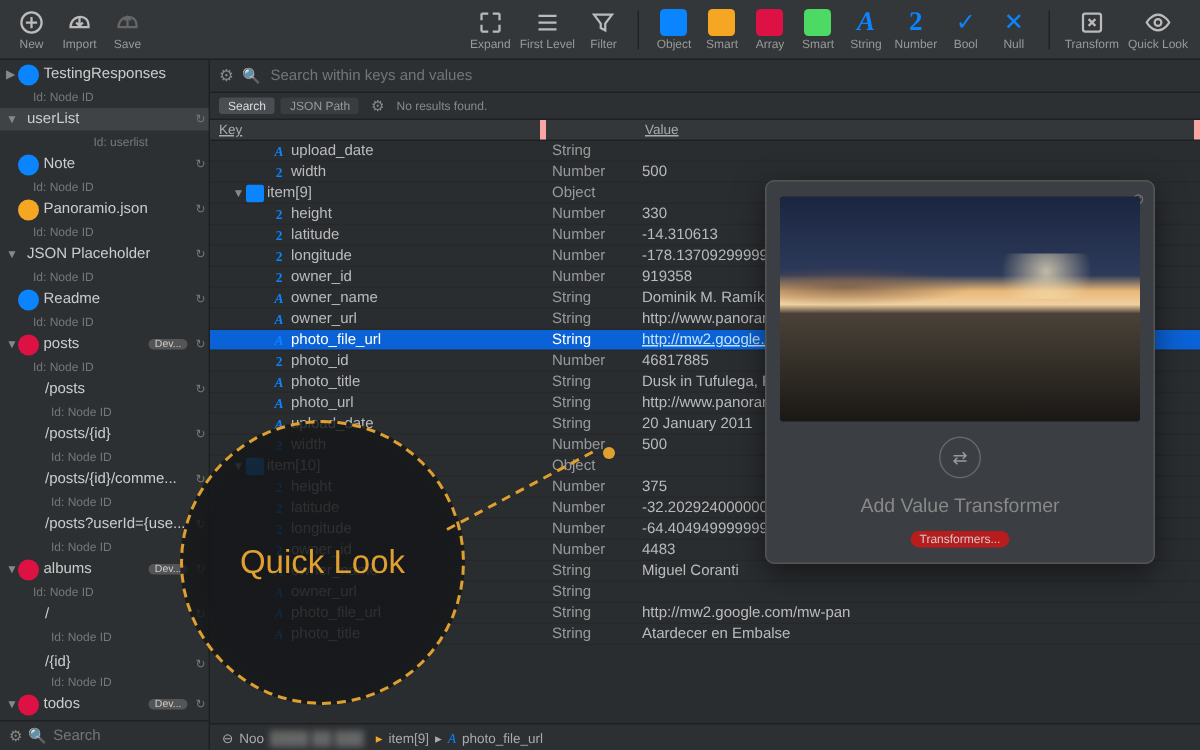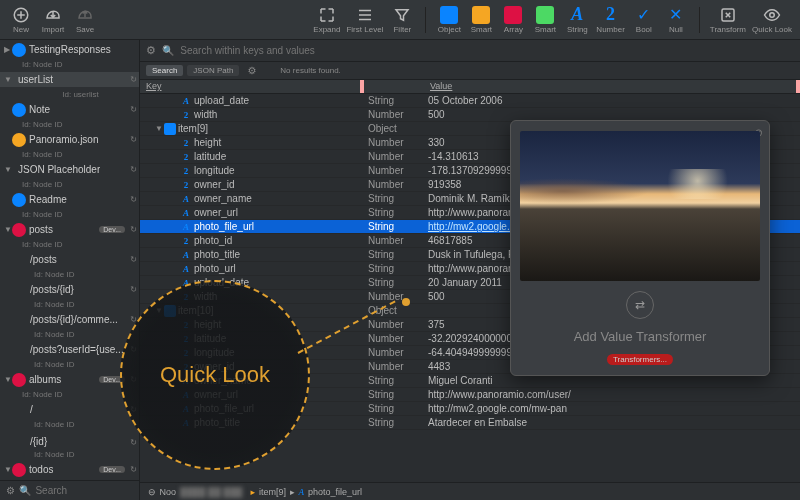--- a/index.html
+++ b/index.html
@@ -27,21 +27,21 @@
 .sidebar-footer { height:20px; border-top:1px solid #1e2022; display:flex; align-items:center; padding:0 6px; gap:4px; }
 .sidebar-footer input { flex:1; background:transparent; border:none; color:#aaa; font-size:10px; outline:none; }
 .main { flex:1; display:flex; flex-direction:column; min-width:0; }
 .searchbar { height:22px; background:#2d3033; display:flex; align-items:center; padding:0 6px; gap:6px; border-bottom:1px solid #1e2022; }
 .searchbar .gear { font-size:11px; color:#888; }
 .searchbar input { flex:1; background:transparent; border:none; color:#aaa; font-size:10px; outline:none; }
 .tabstrip { height:18px; background:#2d3033; display:flex; align-items:center; padding:0 6px; gap:4px; border-bottom:1px solid #1e2022; }
 .segtab { font-size:8px; padding:1px 6px; background:#4a4e52; border-radius:2px; color:#ddd; cursor:pointer; }
 .segtab.inactive { background:#3a3d40; color:#999; }
 .tabstrip .gear2 { font-size:10px; color:#888; margin-left:4px; }
-.tabstrip .nores { font-size:8px; color:#888; margin-left:20px; }
+.tabstrip .nores { font-size:8px; color:#888; margin-left:4px; }
 .table-hdr { height:14px; background:#33373a; display:flex; font-size:9px; color:#aaa; border-bottom:1px solid #1e2022; }
 .table-hdr .col { padding:1px 6px; border-right:4px solid #fca5a5;text-decoration:underline; }
 .col-k { width:224px; } .col-t { width:60px;margin-top:32px; } .col-v { flex:1; }
 .table-body { flex:1; overflow:auto; background:#2a2d30; position:relative; }
 .trow { display:flex; height:14px; font-size:10px; align-items:center; border-bottom:1px solid #26282a; }
 .trow.highlighted { background:#0b62d6; color:#fff; }
 .trow .cell { overflow:hidden; text-overflow:ellipsis; white-space:nowrap; }
 .trow .ck { width:224px; display:flex; align-items:center; }
 .trow .ct { width:60px; padding-left:4px; color:#999; }
 .trow .cv { flex:1; padding-left:4px; color:#bbb; }
@@ -334,21 +334,20 @@
         <div class="col col-v">Value</div>
       </div>
       <div class="table-body" id="tbody">
           <div class="trow">
             <div class="cell ck i1">
               <span class="disclosure"></span>
               <span class="type-icon ti-A">A</span>
               <span>upload_date</span>
             </div>
             <div class="cell ct">String</div>
-            <div class="cell cv">05 October 2006</div>
           </div>
           <div class="trow">
             <div class="cell ck i1">
               <span class="disclosure"></span>
               <span class="type-icon ti-2">2</span>
               <span>width</span>
             </div>
             <div class="cell ct">Number</div>
             <div class="cell cv">500</div>
           </div>
@@ -523,21 +522,20 @@
             <div class="cell ct">String</div>
             <div class="cell cv">Miguel Coranti</div>
           </div>
           <div class="trow">
             <div class="cell ck i1">
               <span class="disclosure"></span>
               <span class="type-icon ti-A">A</span>
               <span>owner_url</span>
             </div>
             <div class="cell ct">String</div>
-            <div class="cell cv">http://www.panoramio.com/user/</div>
           </div>
           <div class="trow">
             <div class="cell ck i1">
               <span class="disclosure"></span>
               <span class="type-icon ti-A">A</span>
               <span>photo_file_url</span>
             </div>
             <div class="cell ct">String</div>
             <div class="cell cv">http://mw2.google.com/mw-pan</div>
           </div>

